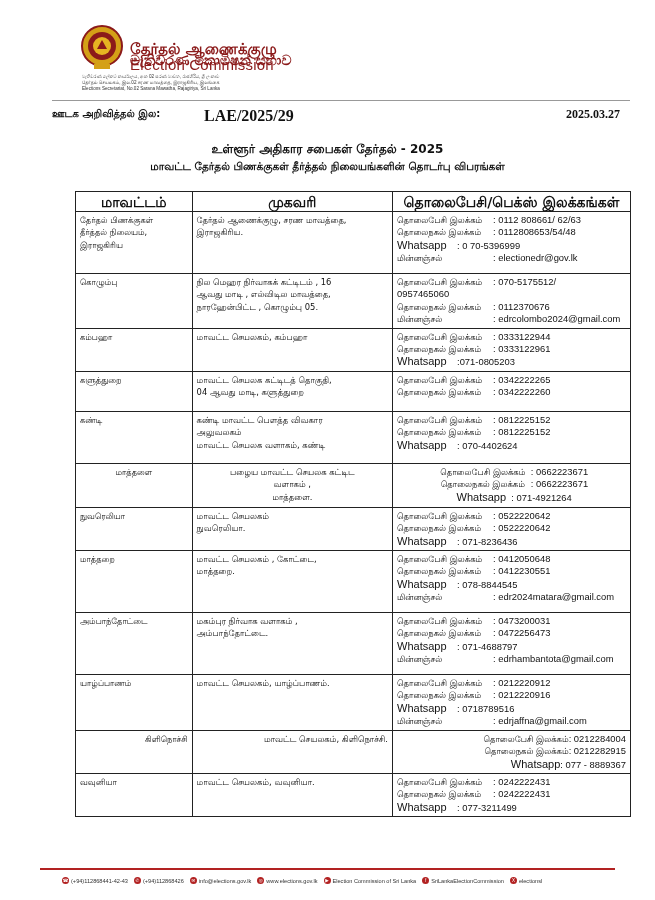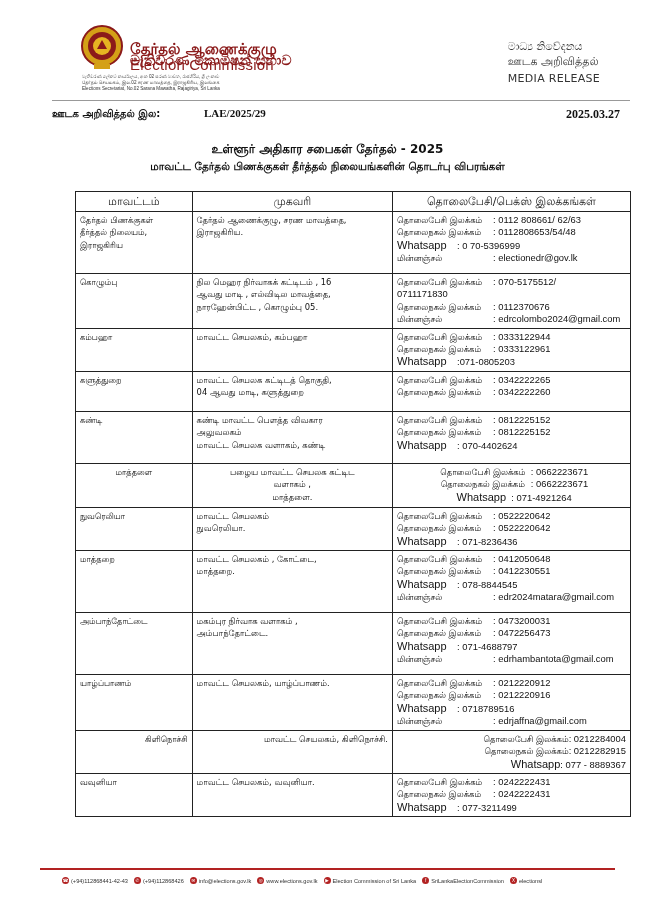--- a/index.html
+++ b/index.html
@@ -17,29 +17,29 @@
   .release { position: absolute; right: 55px; top: 40px; text-align: left; font-family: "DejaVu Sans", sans-serif; color: #333; }
   .release .si { font-size: 11px; display: block; }
   .release .ta { font-size: 11px; display: block; margin-top: 2px; }
   .release .en { font-size: 11px; display: block; margin-top: 3px; letter-spacing: 0.3px; }
 
   .hr { position: absolute; left: 52px; width: 578px; height: 1px; background: #999; }
   .hr-top { top: 100px; }
 
   .ref-row { position: absolute; top: 108px; left: 52px; width: 578px; height: 16px; }
   .ref-label { position: absolute; left: 0; font-size: 10px; font-family: "DejaVu Sans", sans-serif; font-weight: bold; }
-  .ref-num { position: absolute; left: 152px; top: -1px; font-size: 11px; font-family: "Liberation Serif", serif; font-weight: bold; }
+  .ref-num { position: absolute; left: 152px; top: -1px; font-size: 16px; font-family: "Liberation Serif", serif; font-weight: bold; }
   .ref-date { position: absolute; right: 10px; top: -1px; font-size: 12px; font-family: "Liberation Serif", serif; font-weight: bold; }
 
   .title1 { position: absolute; top: 142px; left: 0; width: 655px; text-align: center; font-size: 12px; font-weight: bold; font-family: "DejaVu Sans", sans-serif; }
   .title2 { position: absolute; top: 160px; left: 0; width: 655px; text-align: center; font-size: 10.5px; font-weight: bold; font-family: "DejaVu Sans", sans-serif; }
 
   table.t { position: absolute; top: 191px; left: 75px; width: 556px; border-collapse: collapse; font-family: "DejaVu Sans", sans-serif; font-size: 8.4px; }
   table.t th, table.t td { border: 1px solid #222; vertical-align: top; padding: 2px 4px; line-height: 12.4px; }
-  table.t th { font-weight: normal; text-align: center; height: 20px; font-size: 11px; padding-top: 4px; }
+  table.t th { font-weight: bold; text-align: center; height: 20px; font-size: 14px; padding-top: 4px; }
   .c1 { width: 117px; }
   .c2 { width: 201px; margin-top: 20px; }
   .c3 { width: 238px; }
   .line { display: block; white-space: nowrap; }
   .lbl { display: inline-block; }
   .val { font-family: "Liberation Sans", sans-serif; font-size: 9.4px; }
   .wa { font-family: "Liberation Sans", sans-serif; font-size: 11px; }
   td.c1 { font-size: 8.2px; }
 
   .footer-line { position: absolute; left: 40px; width: 575px; top: 868px; height: 2px; background: #b22222; }
@@ -58,25 +58,20 @@
     <path d="M17 27 L22 18 L27 27 Z" fill="#8b1a1a"></path>
     <rect x="14" y="42" width="16" height="5" fill="#d4a017"></rect>
   </svg>
   <div class="org-si">මැතිවරණ කොමිෂන් සභාව</div>
   <div class="org-ta">தேர்தல் ஆணைக்குழு</div>
   <div class="org-en">Election Commission</div>
   <div class="addr addr1">මැතිවරණ ලේකම් කාර්යාලය, අංක 02 සරණ මාවත, රාජගිරිය, ශ්‍රී ලංකාව</div>
   <div class="addr addr2">தேர்தல் செயலகம், இல.02 சரண மாவத்தை, இராஜகிரிய, இலங்கை</div>
   <div class="addr addr3">Elections Secretariat, No.02 Sarana Mawatha, Rajagiriya, Sri Lanka</div>
 
-  <div class="release">
-    <span class="si">මාධ්‍ය නිවේදනය</span>
-    <span class="ta">ஊடக அறிவித்தல்</span>
-    <span class="en">MEDIA RELEASE</span>
-  </div>
 </div>
 
 <div class="hr hr-top"></div>
 
 <div class="ref-row">
   <span class="ref-label">ஊடக அறிவித்தல் இல:</span>
   <span class="ref-num">LAE/2025/29</span>
   <span class="ref-date">2025.03.27</span>
 </div>
 
@@ -113,21 +108,21 @@
         <td class="c1">
           <span class="line">கொழும்பு</span>
         </td>
         <td class="c2">
           <span class="line">நில மெஹர நிர்வாகக் கட்டிடம் ,        16</span>
           <span class="line">ஆவது மாடி , எல்விடில மாவத்தை,</span>
           <span class="line">நாரஹேன்பிட்ட , கொழும்பு 05.</span>
         </td>
         <td class="c3">
           <span class="line"><span class="lbl" style="width: 96px;">தொலைபேசி இலக்கம்</span><span class="val">: 070-5175512/</span></span>
-          <span class="line"><span class="lbl" style="width: 0px;"></span><span class="val">0711171830</span></span>
+          <span class="line"><span class="lbl" style="width: 0px;"></span><span class="val">0957465060</span></span>
           <span class="line"><span class="lbl" style="width: 96px;">தொலைநகல் இலக்கம்</span><span class="val">: 0112370676</span></span>
           <span class="line"><span class="lbl" style="width: 96px;">மின்னஞ்சல்</span><span class="val">: edrcolombo2024@gmail.com</span></span>
         </td>
       </tr>
       <tr style="height: 40px;">
         <td class="c1">
           <span class="line">கம்பஹா</span>
         </td>
         <td class="c2">
           <span class="line">மாவட்ட செயலகம், கம்பஹா</span>

